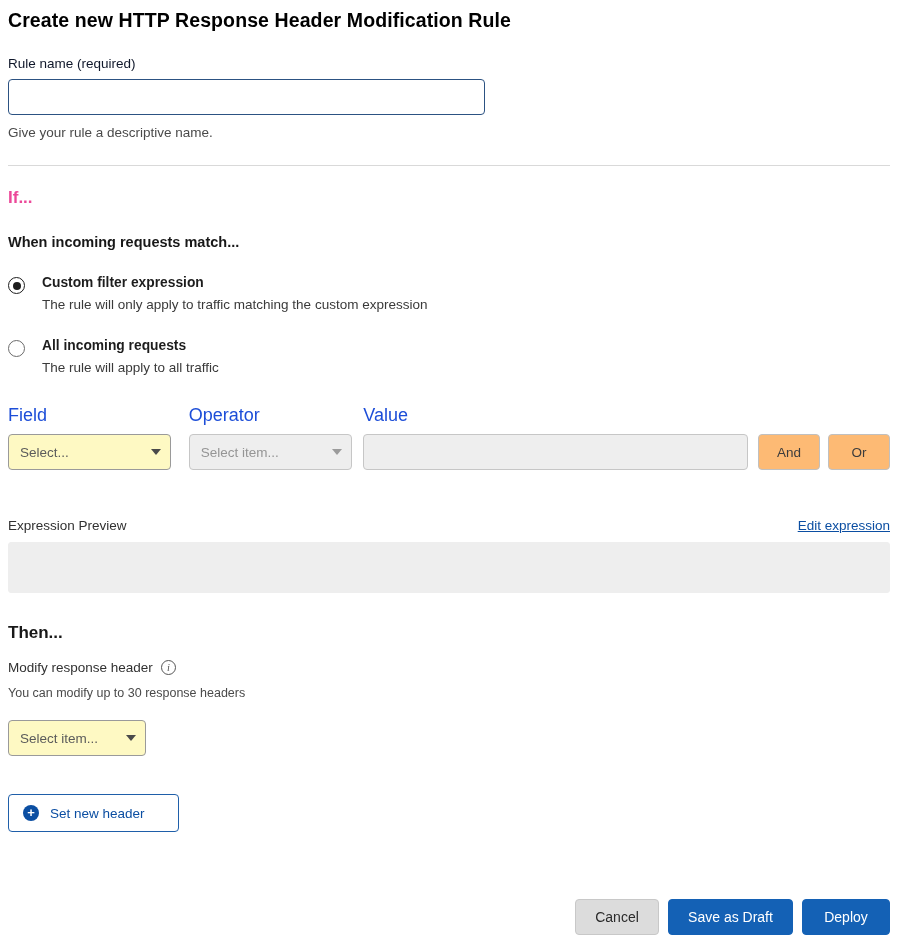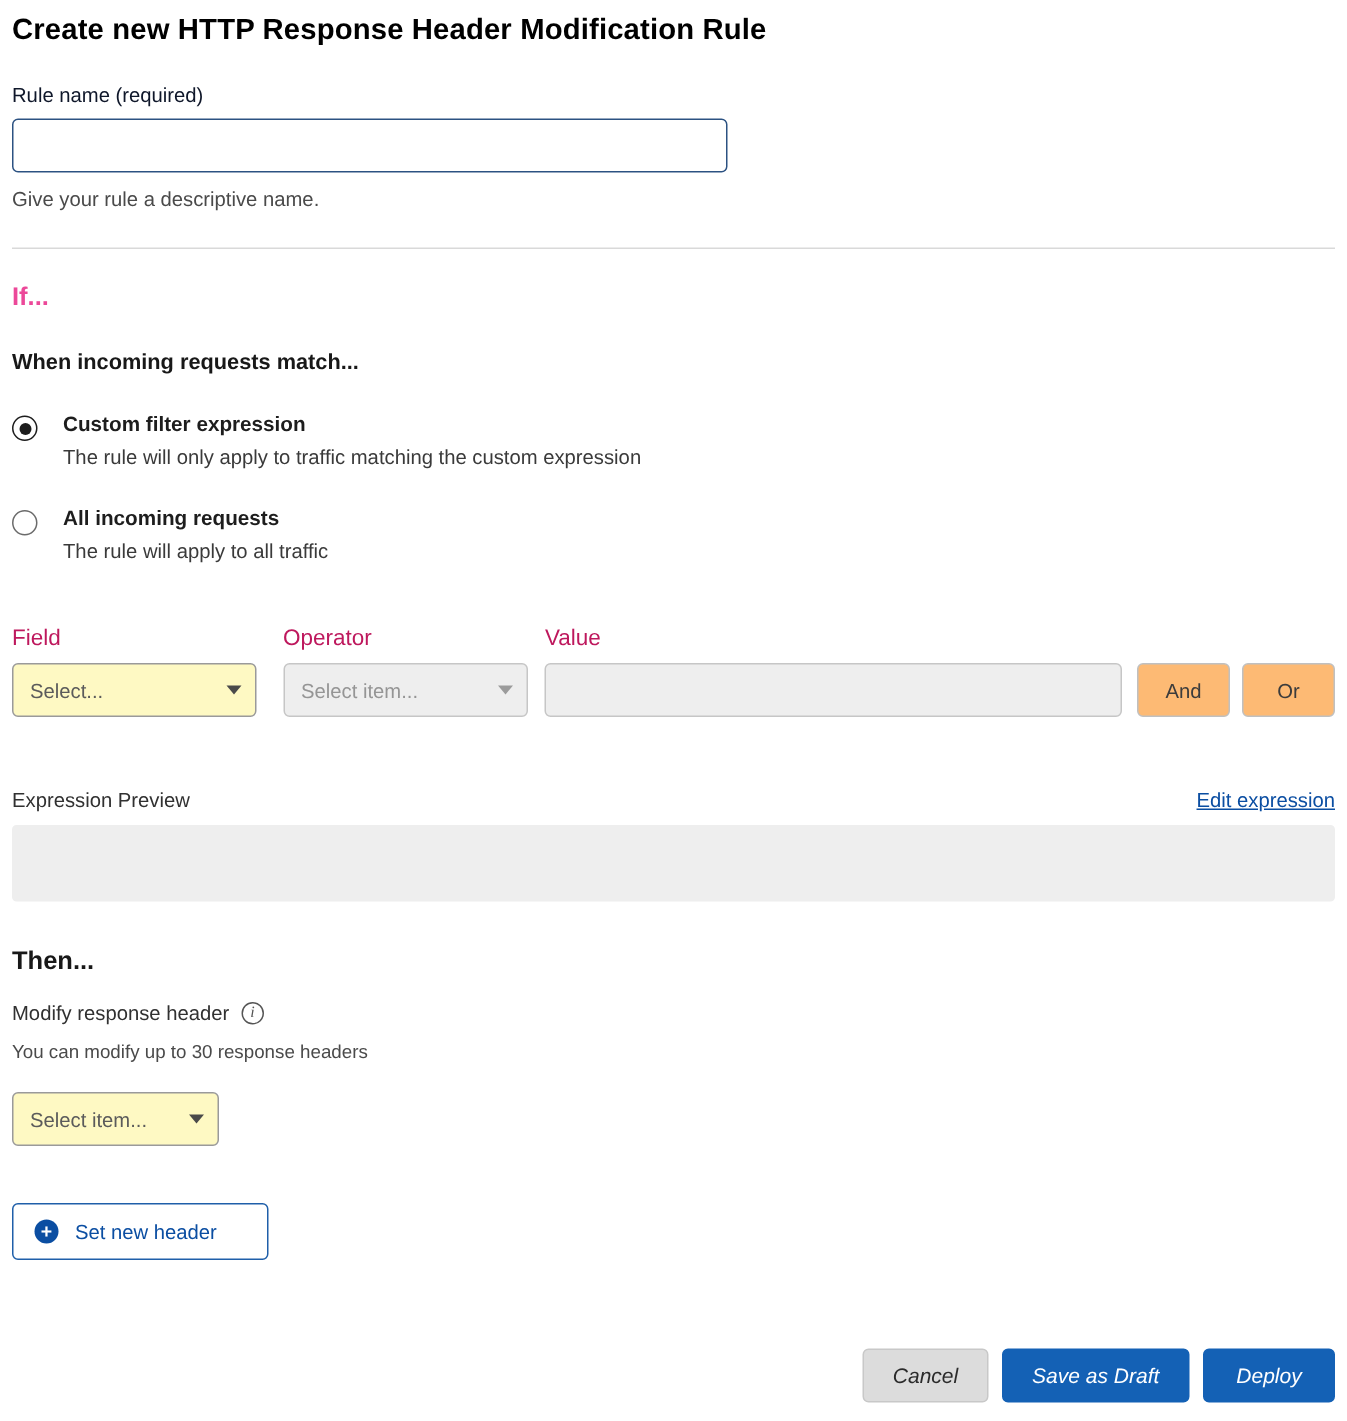--- a/index.html
+++ b/index.html
@@ -118,25 +118,24 @@
     font-size: 13.5px;
     color: #3a3a3a;
     display: block;
   }
   .filter-row {
     display: flex;
     align-items: flex-end;
     margin-top: 30px;
   }
   .col-label {
-    font-size: 15px;
-    color: #be185d;
+    font-size: 18px;
+    color: #1d4ed8;
     margin-bottom: 8px;
     display: block;
-    margin-top: 12px;
   }
   .select {
     box-sizing: border-box;
     height: 36px;
     border: 1px solid #9a9a9a;
     border-radius: 4px;
     background: #fef9c3;
     display: flex;
     align-items: center;
     justify-content: space-between;
@@ -293,21 +292,20 @@
   .btn {
     box-sizing: border-box;
     height: 36px;
     border-radius: 4px;
     font-size: 14px;
     display: flex;
     align-items: center;
     justify-content: center;
     cursor: pointer;
     padding: 0 18px;
-    font-style: italic;
   }
   .btn-cancel {
     background: #dcdcdc;
     border: 1px solid #c8c8c8;
     color: #2b2b2b;
     margin-right: 9px;
     min-width: 84px;
   }
   .btn-draft {
     background: #1461b5;

